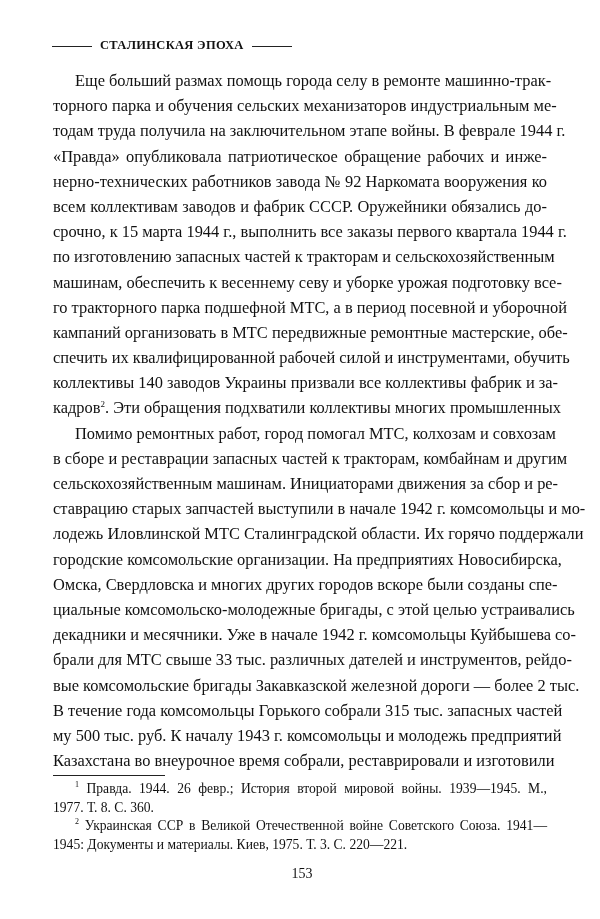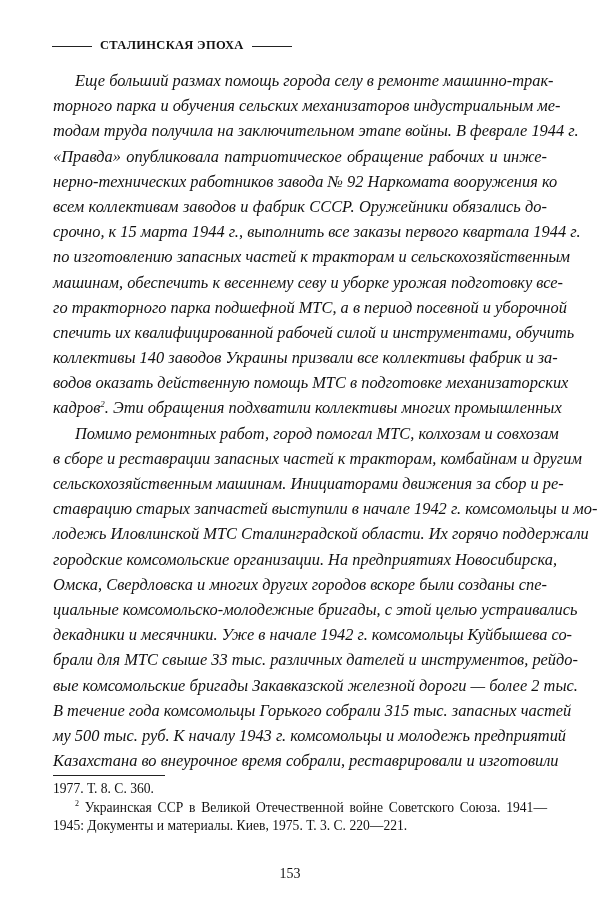--- a/index.html
+++ b/index.html
@@ -2,57 +2,57 @@
 <html><head>
 <meta charset="utf-8">
 <style>
   html, body { margin: 0; padding: 0; background: #ffffff; }
   body { width: 600px; height: 919px; position: relative; overflow: hidden;
          font-family: "Liberation Serif", "DejaVu Serif", serif; color: #111; }
   .header { position: absolute; top: 38px; left: 0; width: 600px; text-align: left;
             font-size: 12.5px; font-weight: bold; letter-spacing: 0.3px; padding-left: 44px; }
   .header .rule { display: inline-block; width: 40px; height: 1px; background: #222;
                   vertical-align: middle; margin: 0 8px; }
-  .body { position: absolute; top: 68px; left: 53px; width: 494px; font-style: italic; }
+  .body { position: absolute; top: 68px; left: 53px; width: 494px; }
   .line { font-size: 16.4px; line-height: 25.2px; height: 25.2px; white-space: nowrap;
           text-align: justify; text-align-last: justify; display: block; }
   .line.last { text-align-last: left; }
   .line.indent { padding-left: 22px; }
   sup { font-size: 9px; line-height: 0; vertical-align: super; }
   .fn-rule { position: absolute; top: 775px; left: 53px; width: 112px; height: 1px; background: #222; }
   .fns { position: absolute; top: 780px; left: 53px; width: 494px; }
   .fline { font-size: 13.6px; line-height: 18.5px; height: 18.5px; white-space: nowrap;
            text-align: justify; text-align-last: justify; display: block; }
   .fline.last { text-align-last: left; }
   .fline.indent { padding-left: 22px; }
   .fline sup { font-size: 8px; }
-  .pagenum { position: absolute; top: 866px; left: 0; width: 580px; text-align: center; font-size: 14px; }
+  .pagenum { position: absolute; top: 866px; left: 12px; width: 580px; text-align: center; font-size: 14px; }
 </style>
 </head>
 <body>
 
 <div class="header">
   <span class="rule"></span><span>СТАЛИНСКАЯ ЭПОХА</span><span class="rule"></span>
 </div>
 
 <div class="body">
   <div>
     <span class="line indent">Еще больший размах помощь города селу в ремонте машинно-трак-</span>
     <span class="line">торного парка и обучения сельских механизаторов индустриальным ме-</span>
     <span class="line">тодам труда получила на заключительном этапе войны. В феврале 1944 г.</span>
     <span class="line">«Правда» опубликовала патриотическое обращение рабочих и инже-</span>
     <span class="line">нерно-технических работников завода № 92 Наркомата вооружения ко</span>
     <span class="line">всем коллективам заводов и фабрик СССР. Оружейники обязались до-</span>
     <span class="line">срочно, к 15 марта 1944 г., выполнить все заказы первого квартала 1944 г.</span>
     <span class="line">по изготовлению запасных частей к тракторам и сельскохозяйственным</span>
     <span class="line">машинам, обеспечить к весеннему севу и уборке урожая подготовку все-</span>
     <span class="line">го тракторного парка подшефной МТС, а в период посевной и уборочной</span>
+    <span class="line">кампаний организовать в МТС передвижные ремонтные мастерские, обе-</span>
     <span class="line">спечить их квалифицированной рабочей силой и инструментами, обучить</span>
     <span class="line">коллективы 140 заводов Украины призвали все коллективы фабрик и за-</span>
-    <span class="line">водов оказать действенную помощь МТС в подготовке механизаторских</span>
     <span class="line"><span>кадров</span><sup>2</sup><span>. Эти обращения подхватили коллективы многих промышленных</span></span>
   </div>
   <div>
     <span class="line indent">Помимо ремонтных работ, город помогал МТС, колхозам и совхозам</span>
     <span class="line">в сборе и реставрации запасных частей к тракторам, комбайнам и другим</span>
     <span class="line">сельскохозяйственным машинам. Инициаторами движения за сбор и ре-</span>
     <span class="line">ставрацию старых запчастей выступили в начале 1942 г. комсомольцы и мо-</span>
     <span class="line">лодежь Иловлинской МТС Сталинградской области. Их горячо поддержали</span>
     <span class="line">городские комсомольские организации. На предприятиях Новосибирска,</span>
     <span class="line">Омска, Свердловска и многих других городов вскоре были созданы спе-</span>
@@ -62,18 +62,19 @@
     <span class="line">вые комсомольские бригады Закавказской железной дороги — более 2 тыс.</span>
     <span class="line">В течение года комсомольцы Горького собрали 315 тыс. запасных частей</span>
     <span class="line">му 500 тыс. руб. К началу 1943 г. комсомольцы и молодежь предприятий</span>
     <span class="line">Казахстана во внеурочное время собрали, реставрировали и изготовили</span>
   </div>
 </div>
 
 <div class="fn-rule"></div>
 
 <div class="fns">
+  <span class="fline indent"><sup>1</sup> <span>Правда. 1944. 26 февр.; История второй мировой войны. 1939—1945. М.,</span></span>
   <span class="fline last">1977. Т. 8. С. 360.</span>
   <span class="fline indent"><sup>2</sup> <span>Украинская ССР в Великой Отечественной войне Советского Союза. 1941—</span></span>
   <span class="fline last">1945: Документы и материалы. Киев, 1975. Т. 3. С. 220—221.</span>
 </div>
 
 <div class="pagenum">153</div>
 
 </body></html>

